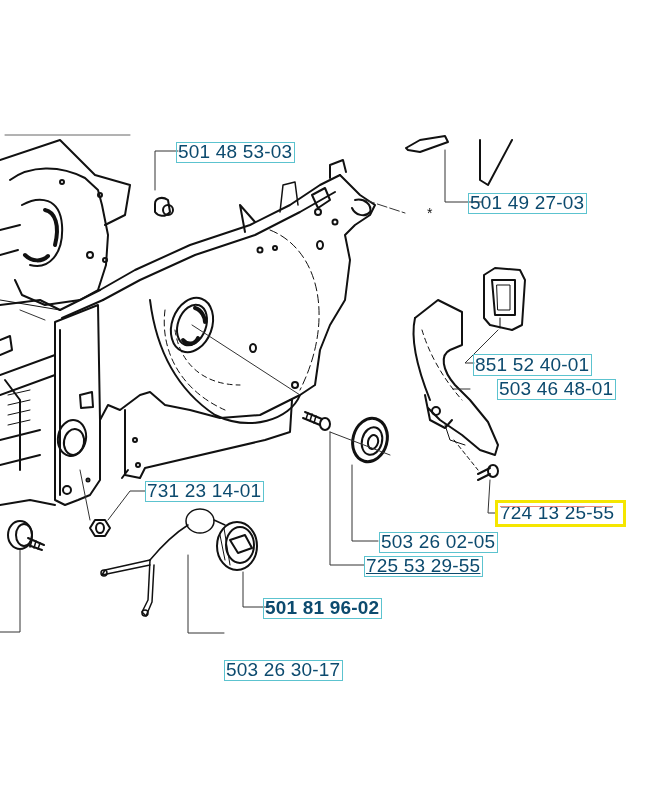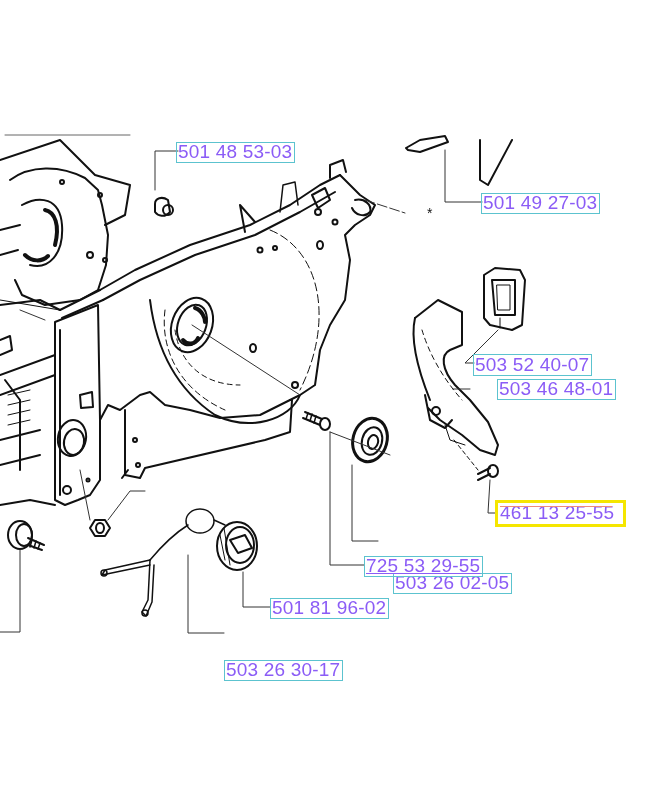--- a/index.html
+++ b/index.html
@@ -1,19 +1,19 @@
 <!DOCTYPE html>
 <html><head>
 <meta charset="utf-8">
 <style>
   html, body { margin:0; padding:0; background:#ffffff; }
   body { width:652px; height:800px; position:relative; overflow:hidden; font-family:"Liberation Sans", sans-serif; }
   #stage { position:absolute; left:0; top:0; width:652px; height:800px; }
   svg#drawing { position:absolute; left:0; top:0; width:652px; height:800px; }
-  .label { position:absolute; font-family:"Liberation Sans", sans-serif; font-size:19px; line-height:20px; color:#8b5cf6; white-space:nowrap; letter-spacing:0.2px; }
+  .label { position:absolute; font-family:"Liberation Sans", sans-serif; font-size:19px; line-height:20px; color:#0c4a6e; white-space:nowrap; letter-spacing:0.2px; }
   .label .box { position:absolute; border:1.5px solid #5cc3cf; pointer-events:none; }
   .label.hl { background:#ffffff; }
   .label.hl .hlbox { position:absolute; border:3px solid #f5e600; pointer-events:none; }
   .label.hl .redline { position:absolute; height:1px; background:#f08a7a; pointer-events:none; }
 </style>
 </head>
 <body>
 
 <div id="stage">
 
@@ -197,53 +197,57 @@
   </g>
 
   <text x="427" y="218" font-family="Liberation Sans, sans-serif" font-size="14" fill="#111" stroke="none">*</text>
 </svg>
 
 <div class="label" style="left:178px; top:142px;">
   <span class="box" style="left:-2px; top:0px; width:117px; height:19px;"></span>
   <span>501 48 53-03</span>
 </div>
 
-<div class="label" style="left:483px; top:193px;">
+<div class="label" style="left:470px; top:193px;">
   <span class="box" style="left:-2px; top:0px; width:117px; height:19px;"></span>
   <span>501 49 27-03</span>
 </div>
 
 <div class="label" style="left:475px; top:355px;">
   <span class="box" style="left:-2px; top:-1px; width:117px; height:20px;"></span>
-  <span>503 52 40-07</span>
+  <span>851 52 40-01</span>
 </div>
 
 <div class="label" style="left:499px; top:379px;">
   <span class="box" style="left:-2px; top:0px; width:117px; height:19px;"></span>
   <span>503 46 48-01</span>
 </div>
 
 <div class="label hl" style="left:500px; top:503px;">
   <span class="hlbox" style="left:-5px; top:-3px; width:125px; height:21px;"></span>
   <span class="redline" style="left:0px; top:3px; width:112px;"></span>
-  <span>461 13 25-55</span>
-</div>
-
-
-<div class="label" style="left:395px; top:532px;margin-top:41px;">
+  <span>724 13 25-55</span>
+</div>
+
+<div class="label" style="left:147px; top:481px;">
+  <span class="box" style="left:-2px; top:0px; width:117px; height:19px;"></span>
+  <span>731 23 14-01</span>
+</div>
+
+<div class="label" style="left:381px; top:532px;">
   <span class="box" style="left:-2px; top:0px; width:117px; height:19px;"></span>
   <span>503 26 02-05</span>
 </div>
 
 <div class="label" style="left:366px; top:556px;text-decoration:underline;">
   <span class="box" style="left:-2px; top:0px; width:117px; height:19px;"></span>
   <span>725 53 29-55</span>
 </div>
 
-<div class="label" style="left:272px; top:598px;">
+<div class="label" style="left:265px; top:598px;font-weight:bold;">
   <span class="box" style="left:-2px; top:0px; width:117px; height:19px;"></span>
   <span>501 81 96-02</span>
 </div>
 
 <div class="label" style="left:226px; top:624px;margin-top:36px;">
   <span class="box" style="left:-2px; top:0px; width:117px; height:19px;"></span>
   <span>503 26 30-17</span>
 </div>
 
 </div>

